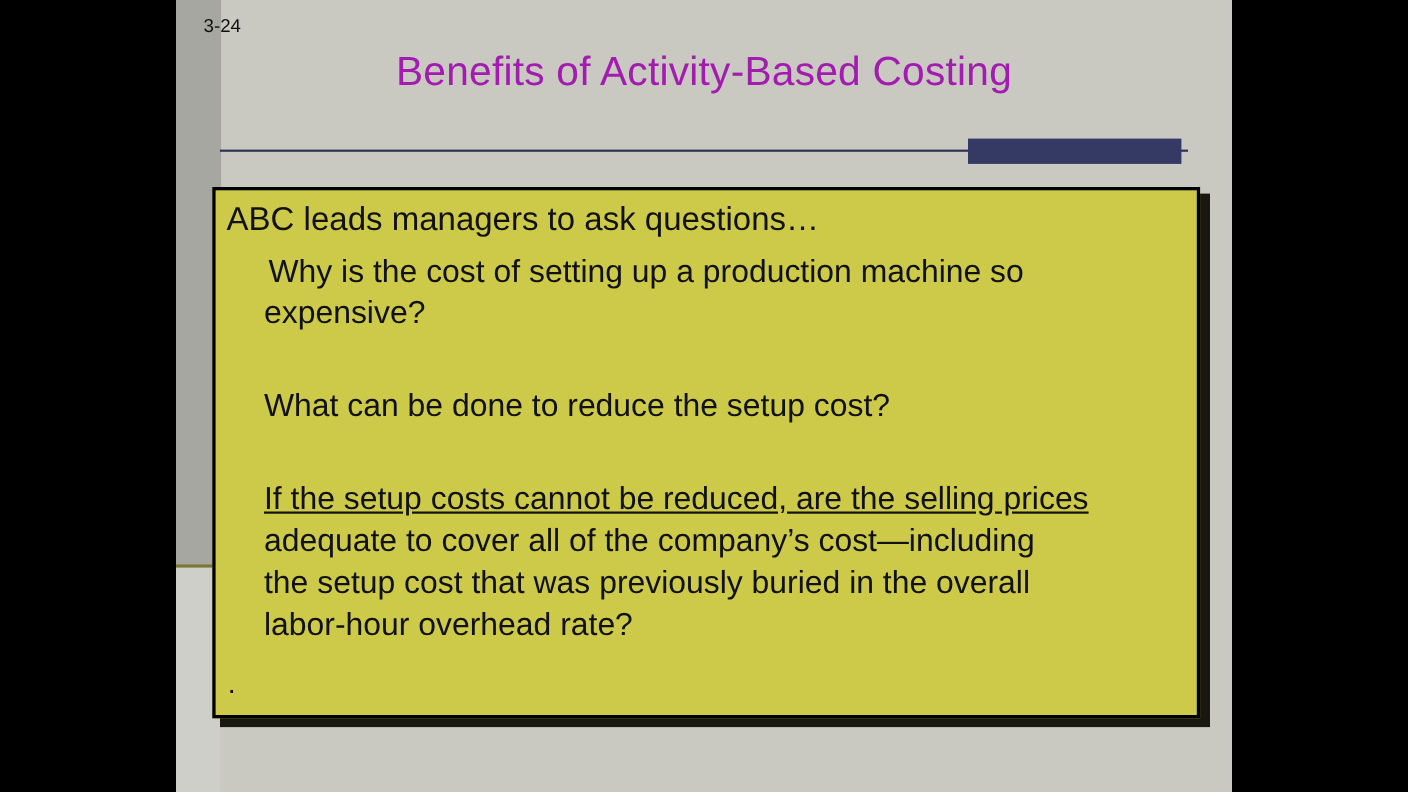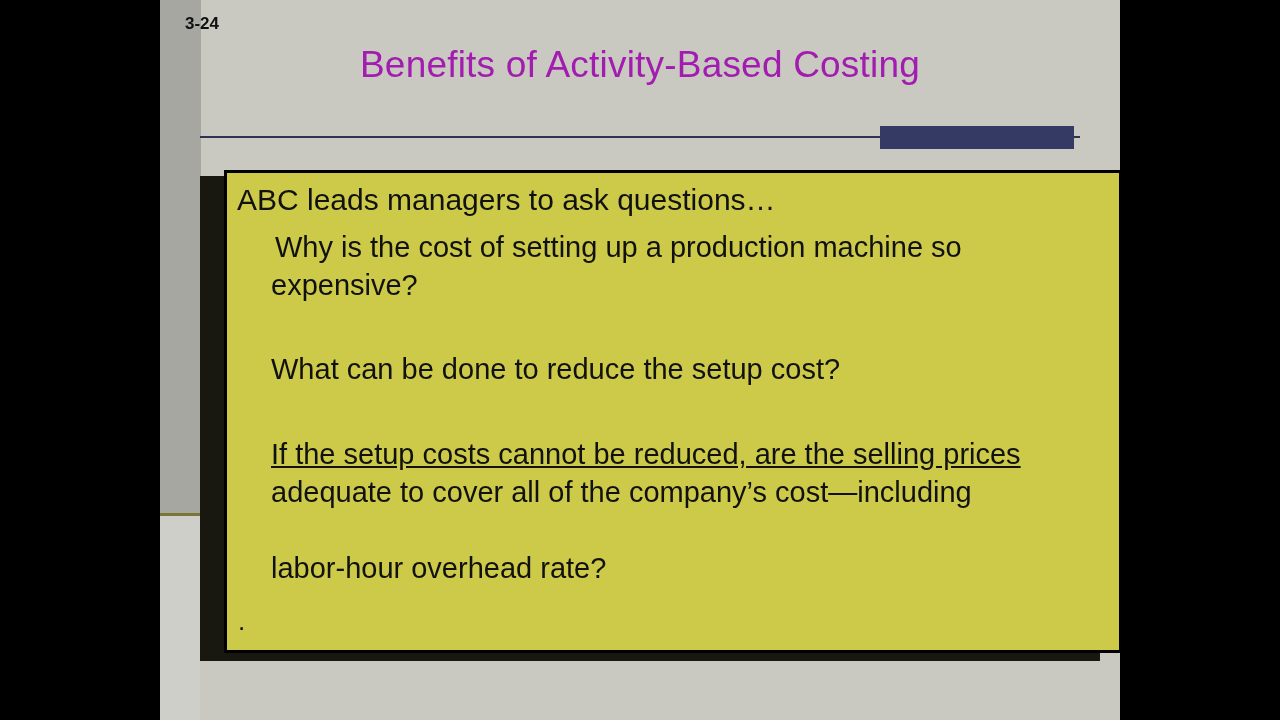--- a/index.html
+++ b/index.html
@@ -60,21 +60,21 @@
     height: 3px;
     background: #7a7638;
   }
 
   
   .page-number {
     position: absolute;
     left: 25px;
     top: 14px;
     font-size: 17px;
-    font-weight: bold;
+    font-weight: normal;
     color: #101010;
     letter-spacing: 0px;
     z-index: 5;
   }
 
   
   .slide-title {
     position: absolute;
     left: 40px;
     top: 44px;
@@ -116,21 +116,20 @@
   }
   .content-box {
     position: absolute;
     left: 33px;
     top: 170px;
     width: 898px;
     height: 483px;
     background: #ccca48;
     border: 3px solid #000000;
     box-sizing: border-box;
-    margin-left: 31px;
   }
 
   .content-inner {
     position: absolute;
     left: 0;
     top: 0;
     width: 100%;
     height: 100%;
   }
 
@@ -203,20 +202,21 @@
 
         <div class="line lead-line">ABC leads managers to ask questions…</div>
 
         <div class="line q1-a"> Why is the cost of setting up a production machine so</div>
         <div class="line q1-b">expensive?</div>
 
         <div class="line q2">What can be done to reduce the setup cost?</div>
 
         <div class="line q3-a">If the setup costs cannot be reduced, are the selling prices</div>
         <div class="line q3-b">adequate to cover all of the company’s cost—including</div>
+        <div class="line q3-c">the setup cost that was previously buried in the overall</div>
         <div class="line q3-d">labor-hour overhead rate?</div>
 
         <div class="line trailing-dot">.</div>
 
       </div>
     </div>
 
   </div>
 
   <div class="letterbox-left"></div>

